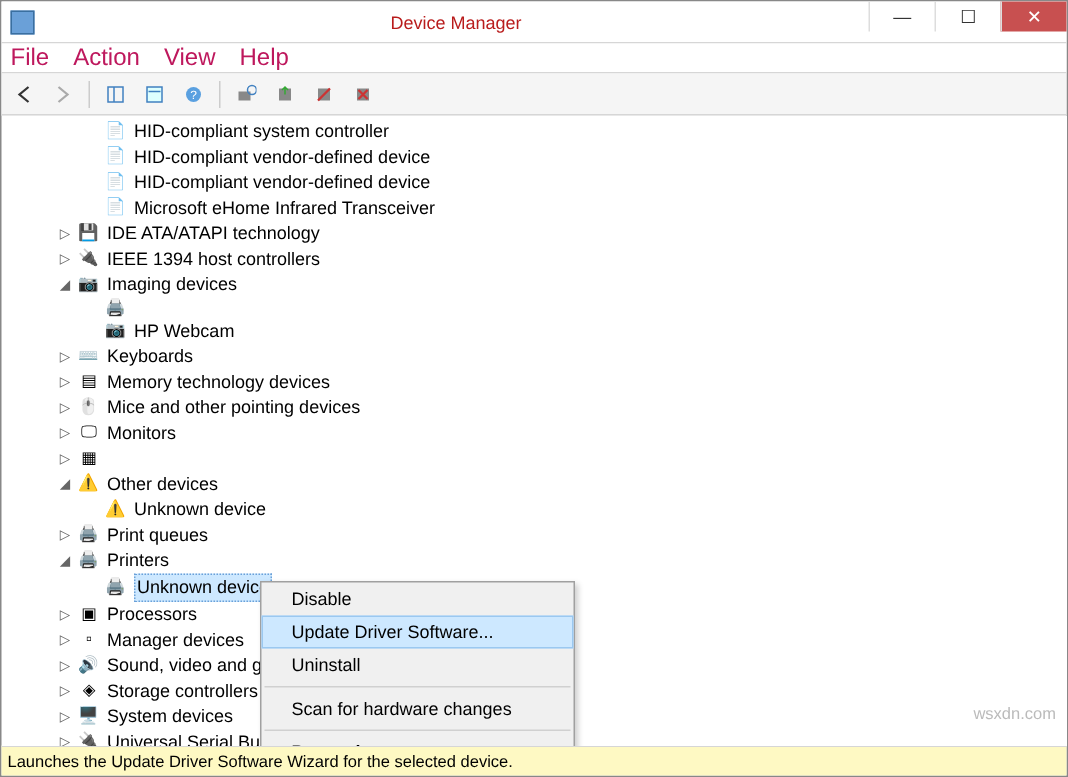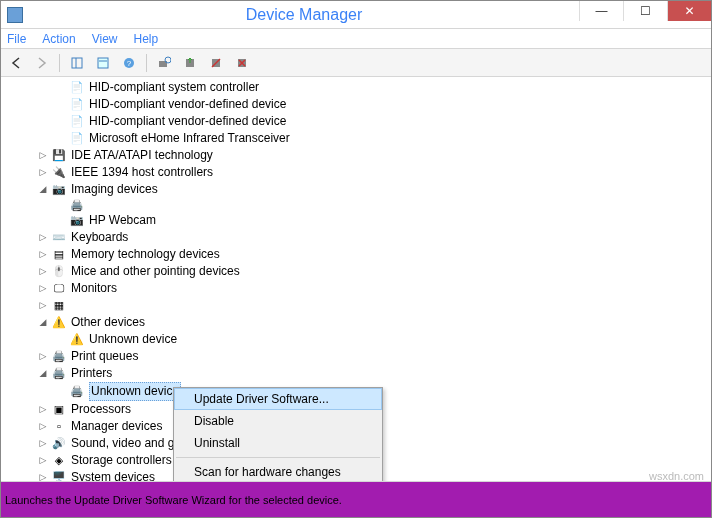--- a/index.html
+++ b/index.html
@@ -1,28 +1,28 @@
 <!DOCTYPE html>
 <html><head>
 <meta charset="utf-8">
 <style>
   * { box-sizing: border-box; }
   body { margin: 0; font-family: "Segoe UI", Tahoma, sans-serif; font-size: 12px; background: #fff; width: 712px; height: 518px; overflow: hidden; position: relative; }
   .window { width: 712px; height: 518px; display: flex; flex-direction: column; border: 1px solid #888; }
   
   .titlebar { height: 28px; background: #fff; display: flex; align-items: center; border-bottom: 1px solid #d6d6d6; }
   .titlebar .app-icon { width: 16px; height: 16px; margin: 0 6px; background: #6aa0d8; border: 1px solid #3a6fa0; }
-  .titlebar .title { flex: 1; text-align: center; font-size: 16px; color: #3b82f6; }
+  .titlebar .title { flex: 1; text-align: center; font-size: 12px; color: #b91c1c; }
   .caption-buttons { display: flex; height: 100%; }
   .caption-buttons .btn { width: 44px; height: 20px; display: flex; align-items: center; justify-content: center; border-left: 1px solid #ddd; font-size: 12px; }
   .caption-buttons .close { background: #c85050; color: #fff; width: 44px; }
   .caption-buttons .min, .caption-buttons .max { color: #333; }
   
   .menubar { height: 20px; background: #fff; display: flex; align-items: center; padding: 0 6px; gap: 16px; border-bottom: 1px solid #d6d6d6; }
-  .menubar span { font-size: 12px; color: #3b82f6; }
+  .menubar span { font-size: 16px; color: #be185d; }
   
   .toolbar { height: 28px; background: #f5f5f5; display: flex; align-items: center; padding: 0 4px; gap: 4px; border-bottom: 1px solid #d6d6d6; }
   .tb-btn { width: 22px; height: 22px; display: flex; align-items: center; justify-content: center; border: 1px solid transparent; }
   .tb-sep { width: 1px; height: 18px; background: #ccc; margin: 0 2px; }
   
   .tree-container { flex: 1; background: #fff; overflow-y: scroll; position: relative; padding: 2px 0; }
   .tree { list-style: none; margin: 0; padding: 0 0 0 18px; }
   .tree li { line-height: 17px; white-space: nowrap; display: flex; align-items: center; }
   .tree li .toggle { width: 12px; display: inline-block; text-align: center; color: #666; font-size: 9px; margin-right: 2px; }
   .tree li .icon { width: 16px; height: 14px; display: inline-flex; align-items: center; justify-content: center; margin-right: 4px; font-size: 11px; }
@@ -30,21 +30,21 @@
   .tree li.selected .label { background: #cde8ff; border: 1px dotted #6aa0d8; padding: 0 1px; }
   .indent-1 { padding-left: 18px; }
   .indent-2 { padding-left: 36px; }
   
   .context-menu { position: absolute; background: #f0f0f0; border: 1px solid #a0a0a0; box-shadow: 2px 2px 4px rgba(0,0,0,0.2); width: 210px; z-index: 10; font-size: 12px; }
   .context-menu .item { padding: 4px 20px; cursor: default; }
   .context-menu .item.hover { background: #cde8ff; border: 1px solid #9bc8f0; padding: 3px 19px; }
   .context-menu .sep { height: 1px; background: #d0d0d0; margin: 3px 2px; }
   .context-menu .item.bold { font-weight: bold; }
   
-  .statusbar { height: 36px; border-top: 1px solid #d6d6d6; display: flex; align-items: center; padding: 0 4px; font-size: 11px; background: #a21caf; }
+  .statusbar { height: 20px; border-top: 1px solid #d6d6d6; display: flex; align-items: center; padding: 0 4px; font-size: 11px; background: #fef9c3; }
   .watermark { position: absolute; bottom: 36px; right: 8px; color: #bbb; font-size: 11px; }
   
   svg { display:block; }
 </style>
 </head>
 <body>
 
 <div class="window">
 
   <div class="titlebar">
@@ -242,22 +242,22 @@
           <span class="label">System devices</span>
         </li>
       <li class="indent-1">
           <span class="toggle">▷</span>
           <span class="icon">🔌</span>
           <span class="label">Universal Serial Bus</span>
         </li>
     </ul>
 
     <div class="context-menu" style="left:172px; top:310px;">
+      <div class="item">Disable</div>
       <div class="item hover">Update Driver Software...</div>
-      <div class="item">Disable</div>
       <div class="item">Uninstall</div>
       <div class="sep"></div>
       <div class="item">Scan for hardware changes</div>
       <div class="sep"></div>
       <div class="item bold">Properties</div>
     </div>
 
   </div>
 
   <div class="statusbar">

